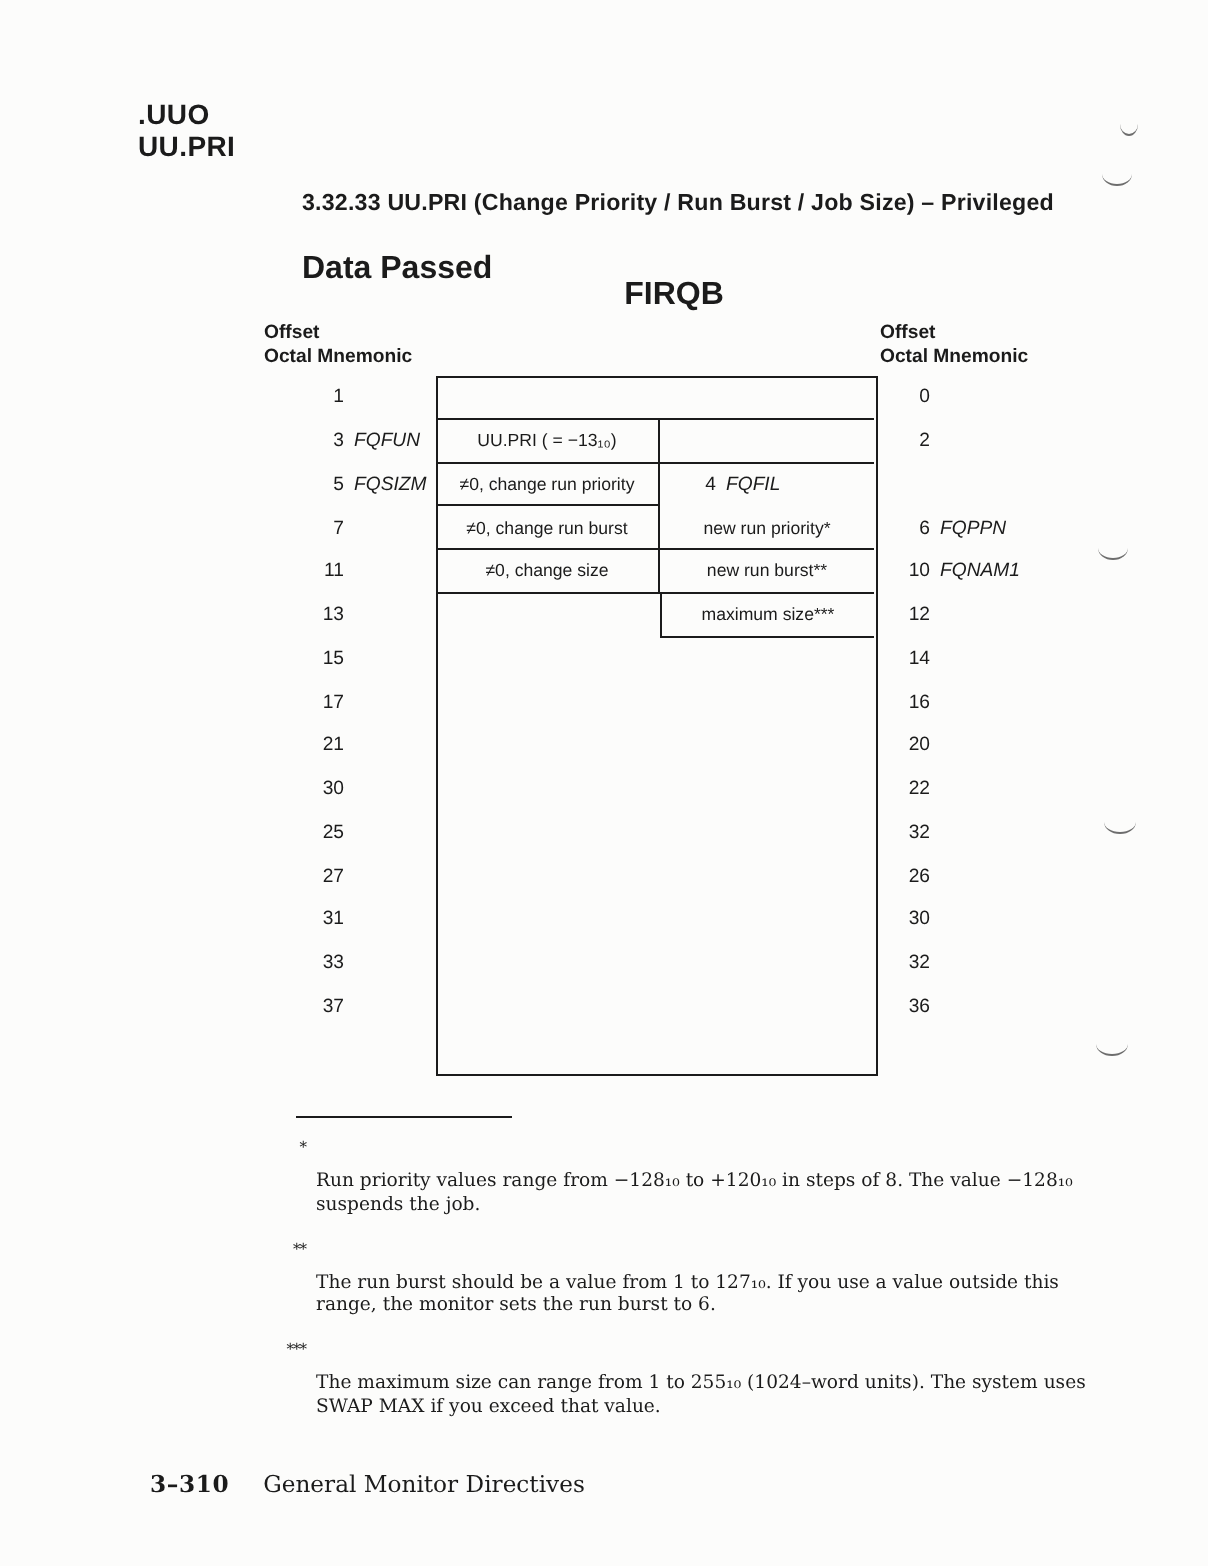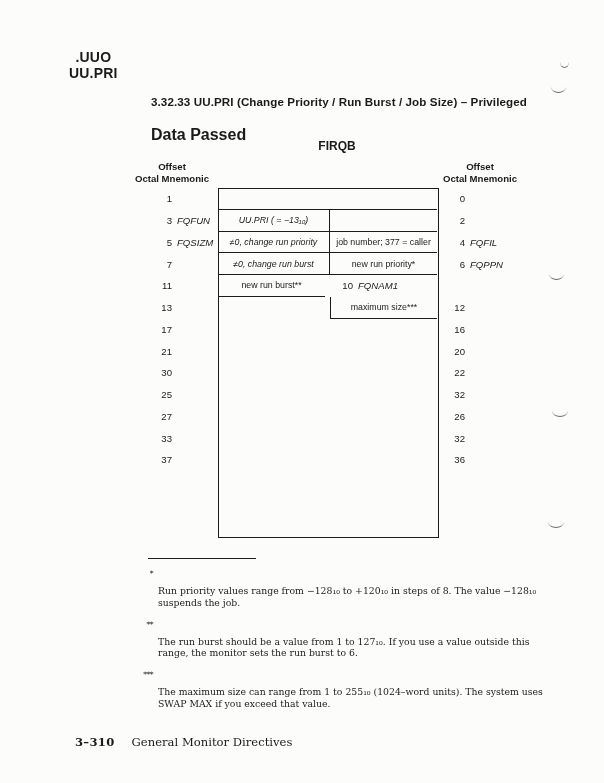--- a/index.html
+++ b/index.html
@@ -4,43 +4,43 @@
 <style>
   html,body{margin:0;padding:0;}
   body{
     width:604px;height:783px;position:relative;
     background:#fcfcfb;color:#1b1b1b;
     font-family:"Liberation Sans","DejaVu Sans",sans-serif;
     overflow:hidden;
   }
   .abs{position:absolute;}
 
-  #masthead{left:69px;top:49px;font-weight:bold;font-size:14px;line-height:16px;letter-spacing:.2px;text-align:center;}
+  #masthead{left:69px;top:49px;font-weight:bold;font-size:14px;line-height:16px;letter-spacing:.2px;}
   #section-heading{left:151px;top:95px;font-weight:bold;font-size:11.6px;letter-spacing:.1px;}
   #data-passed{left:151px;top:126px;font-weight:bold;font-size:16px;}
-  #firqb-title{left:222px;top:139px;width:230px;text-align:center;font-weight:bold;font-size:12px;}
-
-  .offset-header{font-weight:bold;font-size:9.6px;line-height:11.5px;text-align:center;}
+  #firqb-title{left:222px;top:139px;width:230px;text-align:center;font-weight:bold;font-size:16px;}
+
+  .offset-header{font-weight:bold;font-size:9.6px;line-height:11.5px;text-align:left;}
   #offset-header-left{left:132px;top:161px;width:80px;}
   #offset-header-right{left:440px;top:161px;width:80px;}
 
   
   #firqb-box{left:218px;top:188px;width:219px;height:348px;border:1.6px solid #1b1b1b;}
   #firqb-rows{left:130px;top:188px;width:400px;}
   .frow{display:flex;height:21.75px;box-sizing:border-box;}
   .lab{display:flex;align-items:center;font-size:9.6px;}
   .lab-l{width:88px;}
   .lab-r{width:80px;padding-left:14px;box-sizing:border-box;}
   .lab .num{display:inline-block;text-align:right;}
   .lab-l .num{width:42px;}
   .lab-r .num{width:14px;}
   .lab .mn{margin-left:5px;white-space:nowrap;font-style:italic;}
   .cell{box-sizing:border-box;display:flex;align-items:center;justify-content:center;
         font-size:8.8px;white-space:nowrap;overflow:visible;text-align:center;}
-  .box-l{width:112px;font-style:italic;}
+  .box-l{width:112px;}
   .box-r{width:107px;}
   .frow.full .box-l,.frow.full .box-r{border-bottom:1.6px solid #1b1b1b;}
   .frow.split .box-l{border-right:1.6px solid #1b1b1b;border-bottom:1.6px solid #1b1b1b;}
   .frow.split .box-r{border-bottom:1.6px solid #1b1b1b;}
   .frow.rightonly .box-r{border-left:1.6px solid #1b1b1b;border-bottom:1.6px solid #1b1b1b;}
 
   
   #fn-rule{left:148px;top:558px;width:108px;border-top:1.6px solid #1b1b1b;}
   #footnotes{left:136px;top:569px;width:408px;
     font-family:"DejaVu Serif","Liberation Serif",serif;font-size:9.3px;line-height:11.6px;}
@@ -102,59 +102,69 @@
       <div class="lab lab-r">
         <span class="num">2</span>
       </div>
     </div>
     <div class="frow split">
       <div class="lab lab-l">
         <span class="num">5</span>
         <span class="mn">FQSIZM</span>
       </div>
       <div class="cell box-l">≠0, change run priority</div>
-      <div class="cell box-r">job number; 377 = caller</div>
       <div class="lab lab-r">
         <span class="num">4</span>
         <span class="mn">FQFIL</span>
       </div>
     </div>
     <div class="frow split">
       <div class="lab lab-l">
         <span class="num">7</span>
       </div>
       <div class="cell box-l">≠0, change run burst</div>
       <div class="cell box-r">new run priority*</div>
       <div class="lab lab-r">
         <span class="num">6</span>
         <span class="mn">FQPPN</span>
       </div>
     </div>
     <div class="frow split">
       <div class="lab lab-l">
         <span class="num">11</span>
       </div>
+      <div class="cell box-l">≠0, change size</div>
       <div class="cell box-r">new run burst**</div>
       <div class="lab lab-r">
         <span class="num">10</span>
         <span class="mn">FQNAM1</span>
       </div>
     </div>
     <div class="frow rightonly">
       <div class="lab lab-l">
         <span class="num">13</span>
       </div>
       <div class="cell box-l"></div>
       <div class="cell box-r">maximum size***</div>
       <div class="lab lab-r">
         <span class="num">12</span>
       </div>
     </div>
     <div class="frow empty">
       <div class="lab lab-l">
+        <span class="num">15</span>
+      </div>
+      <div class="cell box-l"></div>
+      <div class="cell box-r"></div>
+      <div class="lab lab-r">
+        <span class="num">14</span>
+      </div>
+    </div>
+    <div class="frow empty">
+      <div class="lab lab-l">
         <span class="num">17</span>
       </div>
       <div class="cell box-l"></div>
       <div class="cell box-r"></div>
       <div class="lab lab-r">
         <span class="num">16</span>
       </div>
     </div>
     <div class="frow empty">
       <div class="lab lab-l">
@@ -187,20 +197,30 @@
       </div>
     </div>
     <div class="frow empty">
       <div class="lab lab-l">
         <span class="num">27</span>
       </div>
       <div class="cell box-l"></div>
       <div class="cell box-r"></div>
       <div class="lab lab-r">
         <span class="num">26</span>
+      </div>
+    </div>
+    <div class="frow empty">
+      <div class="lab lab-l">
+        <span class="num">31</span>
+      </div>
+      <div class="cell box-l"></div>
+      <div class="cell box-r"></div>
+      <div class="lab lab-r">
+        <span class="num">30</span>
       </div>
     </div>
     <div class="frow empty">
       <div class="lab lab-l">
         <span class="num">33</span>
       </div>
       <div class="cell box-l"></div>
       <div class="cell box-r"></div>
       <div class="lab lab-r">
         <span class="num">32</span>

